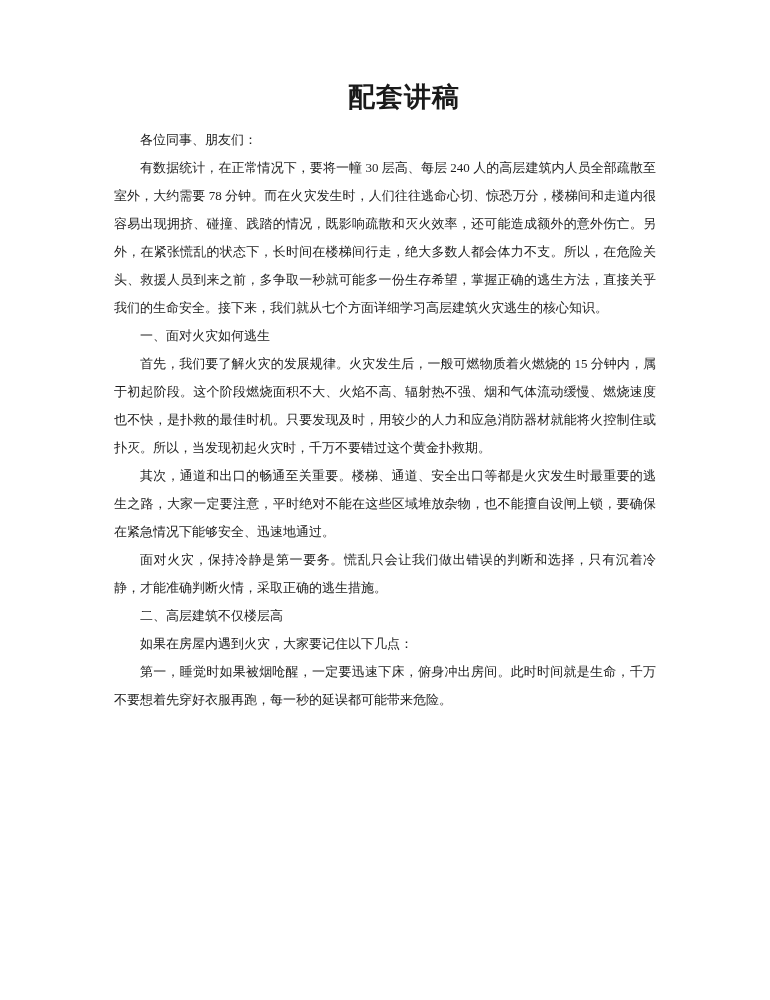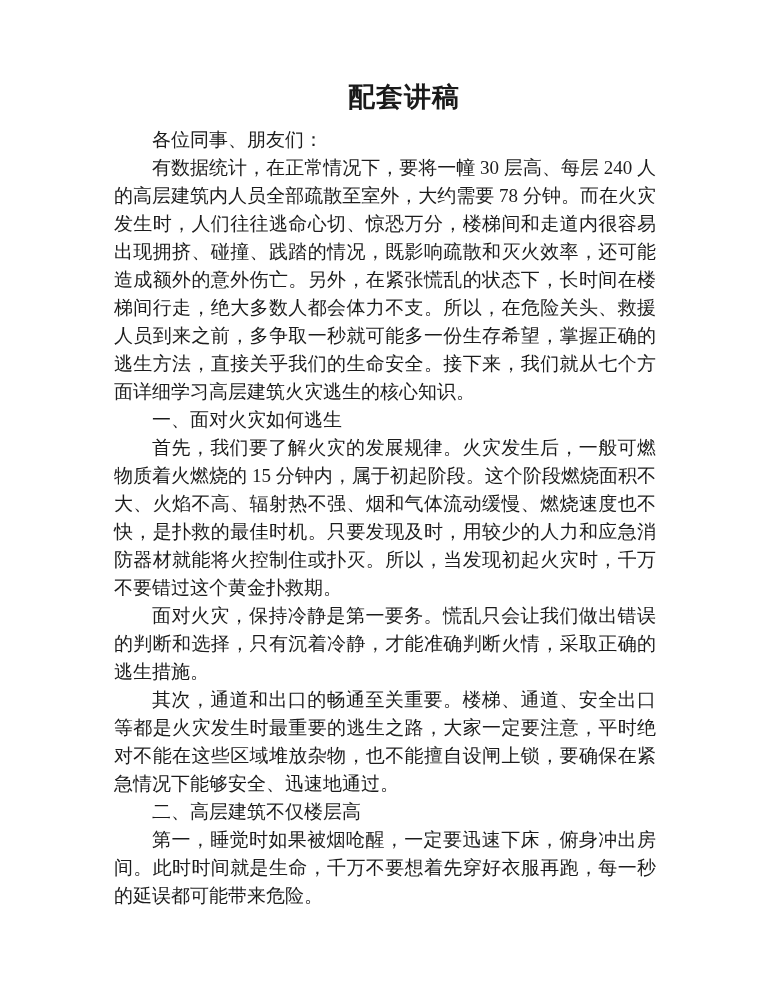--- a/index.html
+++ b/index.html
@@ -27,21 +27,21 @@
     transform: translateX(19px);
     letter-spacing: 1px;
     white-space: nowrap;
   }
   .doc-body {
     margin-top: 10px;
     width: 542px;
   }
   .para {
     margin: 0;
-    font-size: 19px;
+    font-size: 13px;
     line-height: 28px;
     text-align: justify;
     text-indent: 2em;
     word-break: break-all;
     color: #1c1c1c;
   }
   .para.heading {
     font-weight: normal;
     text-align: left;
   }
@@ -50,18 +50,19 @@
 <body>
 
 <div class="page">
   <h1 class="doc-title">配套讲稿</h1>
 
   <div class="doc-body">
     <p class="para">各位同事、朋友们：</p>
     <p class="para">有数据统计，在正常情况下，要将一幢 30 层高、每层 240 人的高层建筑内人员全部疏散至室外，大约需要 78 分钟。而在火灾发生时，人们往往逃命心切、惊恐万分，楼梯间和走道内很容易出现拥挤、碰撞、践踏的情况，既影响疏散和灭火效率，还可能造成额外的意外伤亡。另外，在紧张慌乱的状态下，长时间在楼梯间行走，绝大多数人都会体力不支。所以，在危险关头、救援人员到来之前，多争取一秒就可能多一份生存希望，掌握正确的逃生方法，直接关乎我们的生命安全。接下来，我们就从七个方面详细学习高层建筑火灾逃生的核心知识。</p>
     <p class="para heading">一、面对火灾如何逃生</p>
     <p class="para">首先，我们要了解火灾的发展规律。火灾发生后，一般可燃物质着火燃烧的 15 分钟内，属于初起阶段。这个阶段燃烧面积不大、火焰不高、辐射热不强、烟和气体流动缓慢、燃烧速度也不快，是扑救的最佳时机。只要发现及时，用较少的人力和应急消防器材就能将火控制住或扑灭。所以，当发现初起火灾时，千万不要错过这个黄金扑救期。</p>
+    <p class="para">其次，通道和出口的畅通至关重要。楼梯、通道、安全出口等都是火灾发生时最重要的逃生之路，大家一定要注意，平时绝对不能在这些区域堆放杂物，也不能擅自设闸上锁，要确保在紧急情况下能够安全、迅速地通过。</p>
     <p class="para">面对火灾，保持冷静是第一要务。慌乱只会让我们做出错误的判断和选择，只有沉着冷静，才能准确判断火情，采取正确的逃生措施。</p>
-    <p class="para">其次，通道和出口的畅通至关重要。楼梯、通道、安全出口等都是火灾发生时最重要的逃生之路，大家一定要注意，平时绝对不能在这些区域堆放杂物，也不能擅自设闸上锁，要确保在紧急情况下能够安全、迅速地通过。</p>
     <p class="para heading">二、高层建筑不仅楼层高</p>
+    <p class="para">如果在房屋内遇到火灾，大家要记住以下几点：</p>
     <p class="para">第一，睡觉时如果被烟呛醒，一定要迅速下床，俯身冲出房间。此时时间就是生命，千万不要想着先穿好衣服再跑，每一秒的延误都可能带来危险。</p>
   </div>
 </div>
 
 </body></html>

